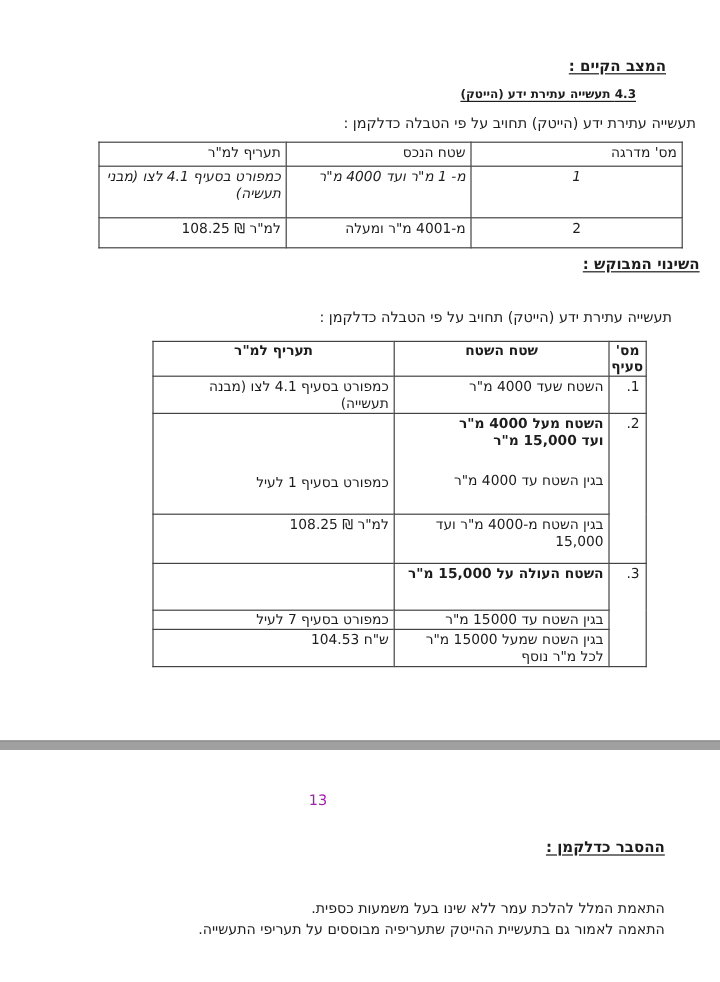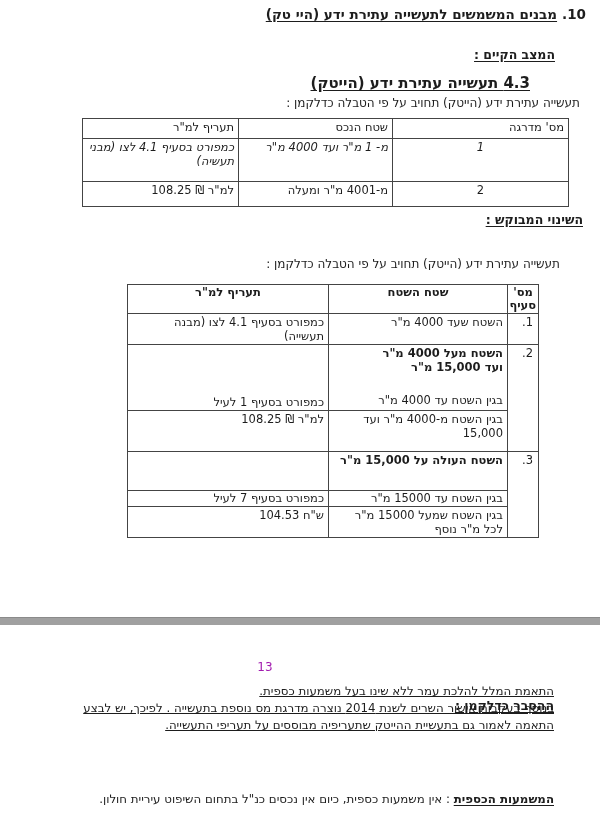--- a/index.html
+++ b/index.html
@@ -9,21 +9,21 @@
     font-family:"DejaVu Sans",sans-serif;
     color:#1d1d1d;font-size:12px;direction:rtl;
   }
   .abs{position:absolute;}
   .b{font-weight:bold;}
   .u{text-decoration:underline;text-underline-offset:2px;}
   .ltr{direction:ltr;unicode-bidi:embed;}
   .h1{top:6px;right:14px;font-size:13.5px;white-space:nowrap;}
   .h1 .num{font-weight:bold;margin-left:5px;}
   .h2-current{top:47px;right:45px;font-size:12.5px;white-space:nowrap;text-align:right;}
-  .h2-sub{top:74px;right:70px;font-size:15px;white-space:nowrap;}
+  .h2-sub{top:74px;right:70px;font-size:10px;white-space:nowrap;}
   .para1{top:96px;right:20px;white-space:nowrap;}
   .h2-change{top:212px;right:17px;font-size:12.5px;white-space:nowrap;}
   .para2{top:257px;right:40px;white-space:nowrap;}
 
   table{border-collapse:collapse;table-layout:fixed;font-size:11.5px;color:#1d1d1d;}
   td,th{border:1px solid #444;vertical-align:top;padding:1px 4px;text-align:right;
         font-weight:normal;overflow:hidden;}
   .t1{top:118px;left:82px;width:486px;}
   .t1 tr.hdr td{height:17px;}
   .t1 tr.r1 td{height:40px;font-style:italic;}
@@ -31,37 +31,34 @@
   .t1 td.cnum{text-align:center;}
   .t2{top:284px;left:127px;width:411px;}
   .t2 tr.hdr th{height:20px;font-weight:bold;text-align:center;line-height:1.15;padding:1px 2px;}
   .t2 tr.r1 td{height:15px;}
   .t2 tr.r2a td{height:63px;}
   .t2 tr.r2b td{height:38px;}
   .t2 tr.r3a td{height:36px;}
   .t2 tr.r3b td{height:13px;line-height:12px;}
   .t2 tr.r3c td{height:25px;}
   .t2 td.numcell{text-align:right;padding-right:5px;}
-  .t2 td.vbottom{vertical-align:bottom;padding-bottom:1px;}
+  .t2 td.vbottom{vertical-align:bottom;padding-bottom:19px;}
   .cell-stack{display:flex;flex-direction:column;justify-content:space-between;height:61px;}
 
   .sep{top:617px;left:0;width:600px;height:7px;background:#a0a0a0;border-top:1px solid #8a8a8a;}
   .pagenum{top:660px;left:235px;width:60px;text-align:center;font-size:12px;color:#a21caf;}
   .h2-expl{top:698px;right:46px;font-size:12.5px;white-space:nowrap;}
-  .expl{top:683px;right:46px;width:535px;text-align:right;line-height:17px;font-size:11.8px;text-decoration:underline;}
+  .expl{top:749px;right:46px;width:535px;text-align:right;line-height:17px;font-size:11.8px;}
   .fin{top:792px;right:46px;width:535px;text-align:right;font-size:11.8px;white-space:nowrap;}
 </style>
 </head>
 <body>
 
 <div class="page">
 
-  <div class="abs h1">
-    <span class="num">10.</span><span class="b u">מבנים המשמשים לתעשייה עתירת ידע (היי טק)</span>
-  </div>
 
   <div class="abs h2-current b u">המצב הקיים :</div>
 
   <div class="abs h2-sub b u">4.3 תעשייה עתירת ידע (הייטק)</div>
 
   <div class="abs para1">תעשייה עתירת ידע (הייטק) תחויב על פי הטבלה כדלקמן :</div>
 
   <table class="abs t1">
     <colgroup>
         <col style="width:176px">
@@ -142,21 +139,17 @@
     </table>
 
   <div class="abs sep"></div>
 
   <div class="abs pagenum">13</div>
 
   <div class="abs h2-expl b u">ההסבר כדלקמן :</div>
 
   <div class="abs expl">
     <div>התאמת המלל להלכת עמר ללא שינו בעל משמעות כספית.</div>
-    <div>בנוסף בעקבות אישור השרים לשנת 2014 נוצרה מדרגת מס נוספת בתעשייה . לפיכך, יש לבצע</div>
     <div>התאמה לאמור גם בתעשיית ההייטק שתעריפיה מבוססים על תעריפי התעשייה.</div>
   </div>
 
-  <div class="abs fin">
-    <span class="b u">המשמעות הכספית</span><span> : אין משמעות כספית, כיום אין נכסים כנ"ל בתחום השיפוט עיריית חולון.</span>
-  </div>
 
 </div>
 
 </body></html>

